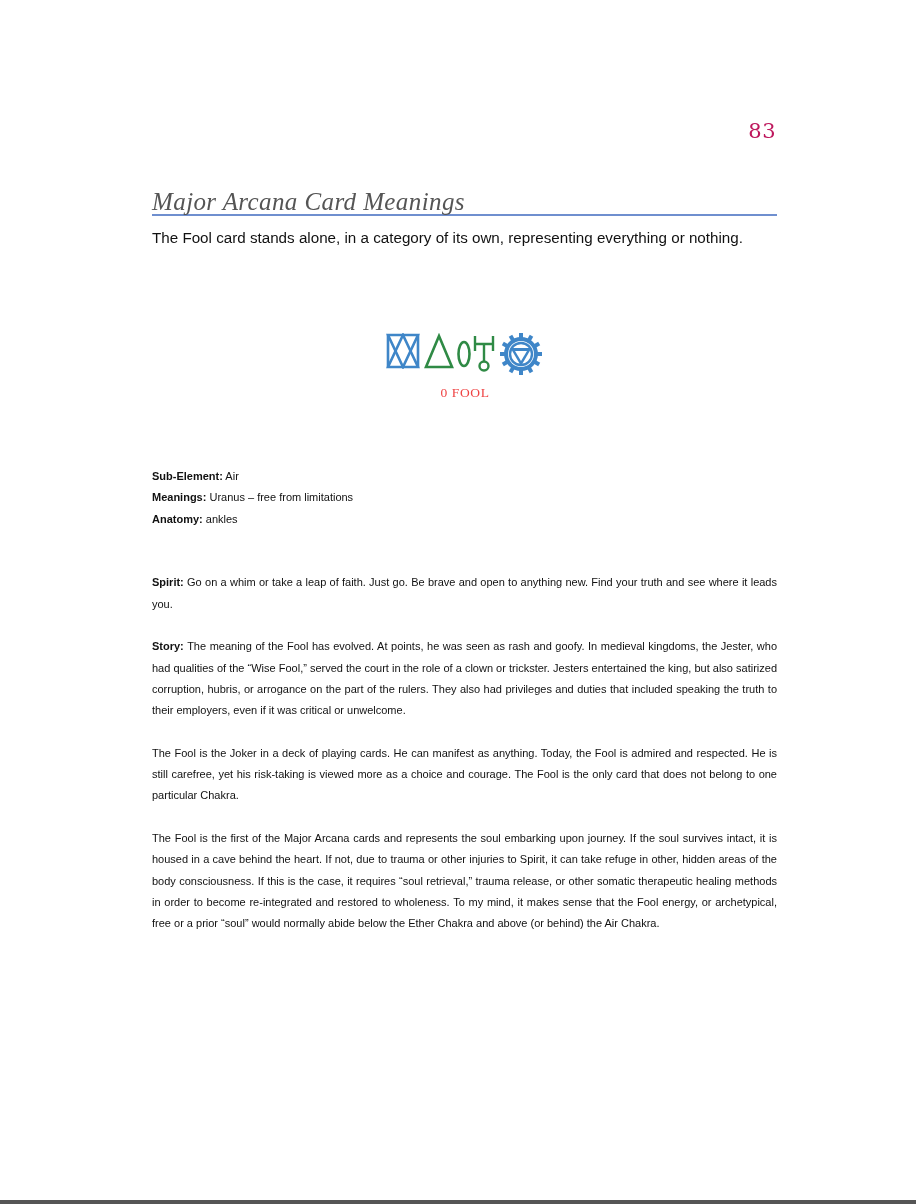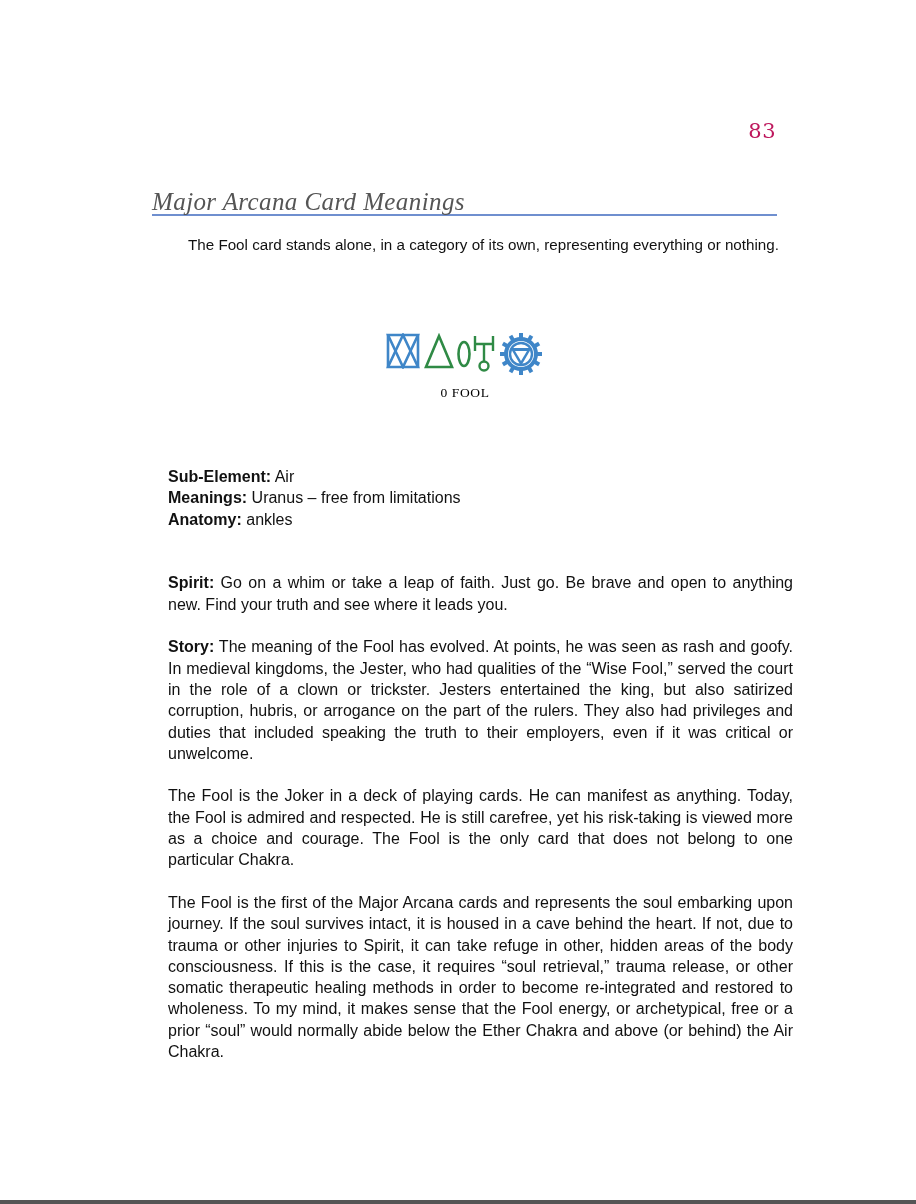--- a/index.html
+++ b/index.html
@@ -54,54 +54,52 @@
       font-family: "Liberation Serif", serif;
       font-style: italic;
       font-size: 25px;
       color: #555555;
       letter-spacing: 0.4px;
       white-space: nowrap;
     }
     .intro {
       position: absolute;
       left: 152px;
-      top: 235px;
+      top: 228px;
       width: 640px;
       font-size: 15.2px;
       line-height: 20px;
       white-space: nowrap;
-      margin-left: 36px;
     }
     .symbols {
       position: absolute;
       left: 386px;
       top: 333px;
       width: 160px;
       height: 42px;
     }
     .symbols svg { position: absolute; top: 0; }
     .card-caption {
       position: absolute;
       left: 400px;
       top: 385px;
       width: 130px;
       text-align: center;
       font-family: "Liberation Serif", serif;
       font-size: 13.5px;
-      color: #000000;
+      color: #ef4444;
       letter-spacing: 0.6px;
     }
     .content {
       position: absolute;
       left: 152px;
       top: 466px;
       width: 625px;
-      font-size: 16px;
+      font-size: 11px;
       line-height: 21.3px;
-      margin-left: 16px;
     }
     .content p {
       margin: 0;
       text-align: justify;
     }
     .content .gap { height: 21.3px; }
     .label { font-weight: bold; }
   </style>
 </head>
 <body>

